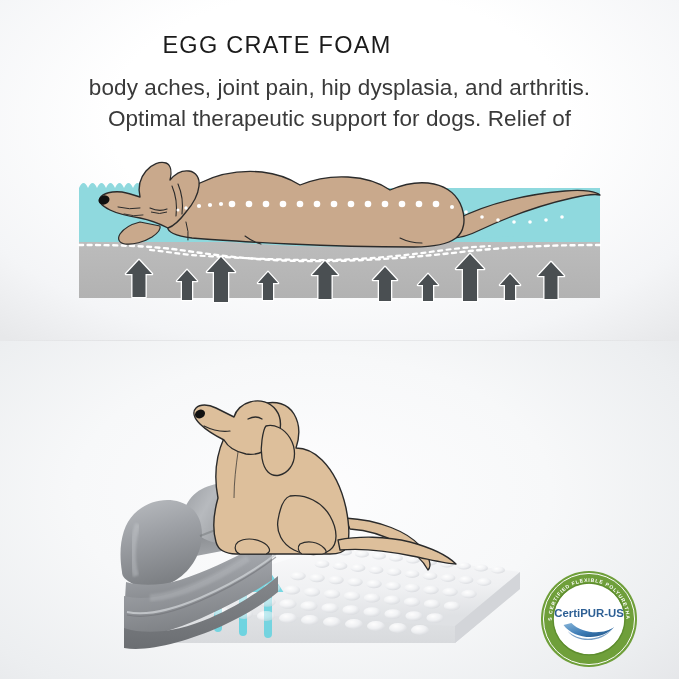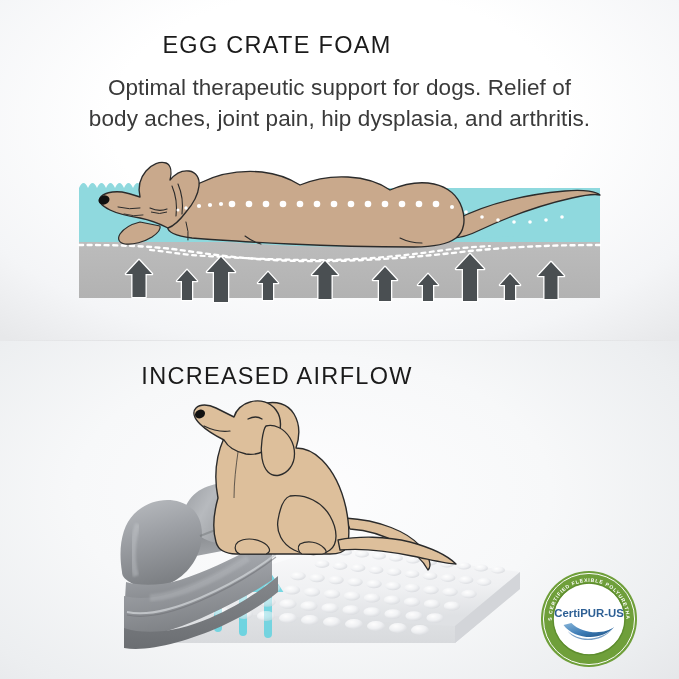--- a/index.html
+++ b/index.html
@@ -55,22 +55,22 @@
 
 <div id="page">
 
   <div id="top-panel"></div>
   <div id="bottom-panel"></div>
   <div id="divider"></div>
 
   <div class="heading" id="h1">EGG CRATE FOAM</div>
 
   <div id="subtitle">
+    <span class="ln">body aches, joint pain, hip dysplasia, and arthritis.</span>
     <span class="ln">Optimal therapeutic support for dogs. Relief of</span>
-    <span class="ln">body aches, joint pain, hip dysplasia, and arthritis.</span>
   </div>
 
   <svg class="art" id="art-top" viewBox="0 0 679 185">
     <defs>
 
       <clipPath id="clipEgg">
         <path d="M79,35
                  q5,-11 10,0 q5,-11 10,0 q5,-11 10,0 q5,-11 10,0 q5,-11 10,0
                  q5,-11 10,0 q5,-11 10,0
                  L600,35 L600,92 L79,92 Z"></path>
@@ -239,21 +239,20 @@
         <path d="M510,124 L520,135 L515,135 L515,150 L505,150 L505,135 L500,135 Z" fill="#4a4f52" stroke="#ffffff" stroke-width="2.6" stroke-linejoin="round"></path>
         <path d="M510,124 L520,135 L515,135 L515,150 L505,150 L505,135 L500,135 Z" fill="#4a4f52"></path>
       </g>
       <g>
         <path d="M551,112 L564,126 L557.5,126 L557.5,149 L544.5,149 L544.5,126 L538,126 Z" fill="#4a4f52" stroke="#ffffff" stroke-width="2.6" stroke-linejoin="round"></path>
         <path d="M551,112 L564,126 L557.5,126 L557.5,149 L544.5,149 L544.5,126 L538,126 Z" fill="#4a4f52"></path>
       </g>
     </g>
   </svg>
 
-  <div class="heading" id="h2">INCREASED AIRFLOW</div>
 
   <svg class="art" id="art-bottom" viewBox="0 0 679 289">
     <defs>
       <linearGradient id="bolsterG" x1="0" y1="0" x2="0.25" y2="1">
         <stop offset="0%" stop-color="#b9bcc0"></stop>
         <stop offset="45%" stop-color="#9da0a5"></stop>
         <stop offset="100%" stop-color="#7d8084"></stop>
       </linearGradient>
       <linearGradient id="bolsterTopG" x1="0" y1="0" x2="1" y2="0.4">
         <stop offset="0%" stop-color="#9a9da2"></stop>

